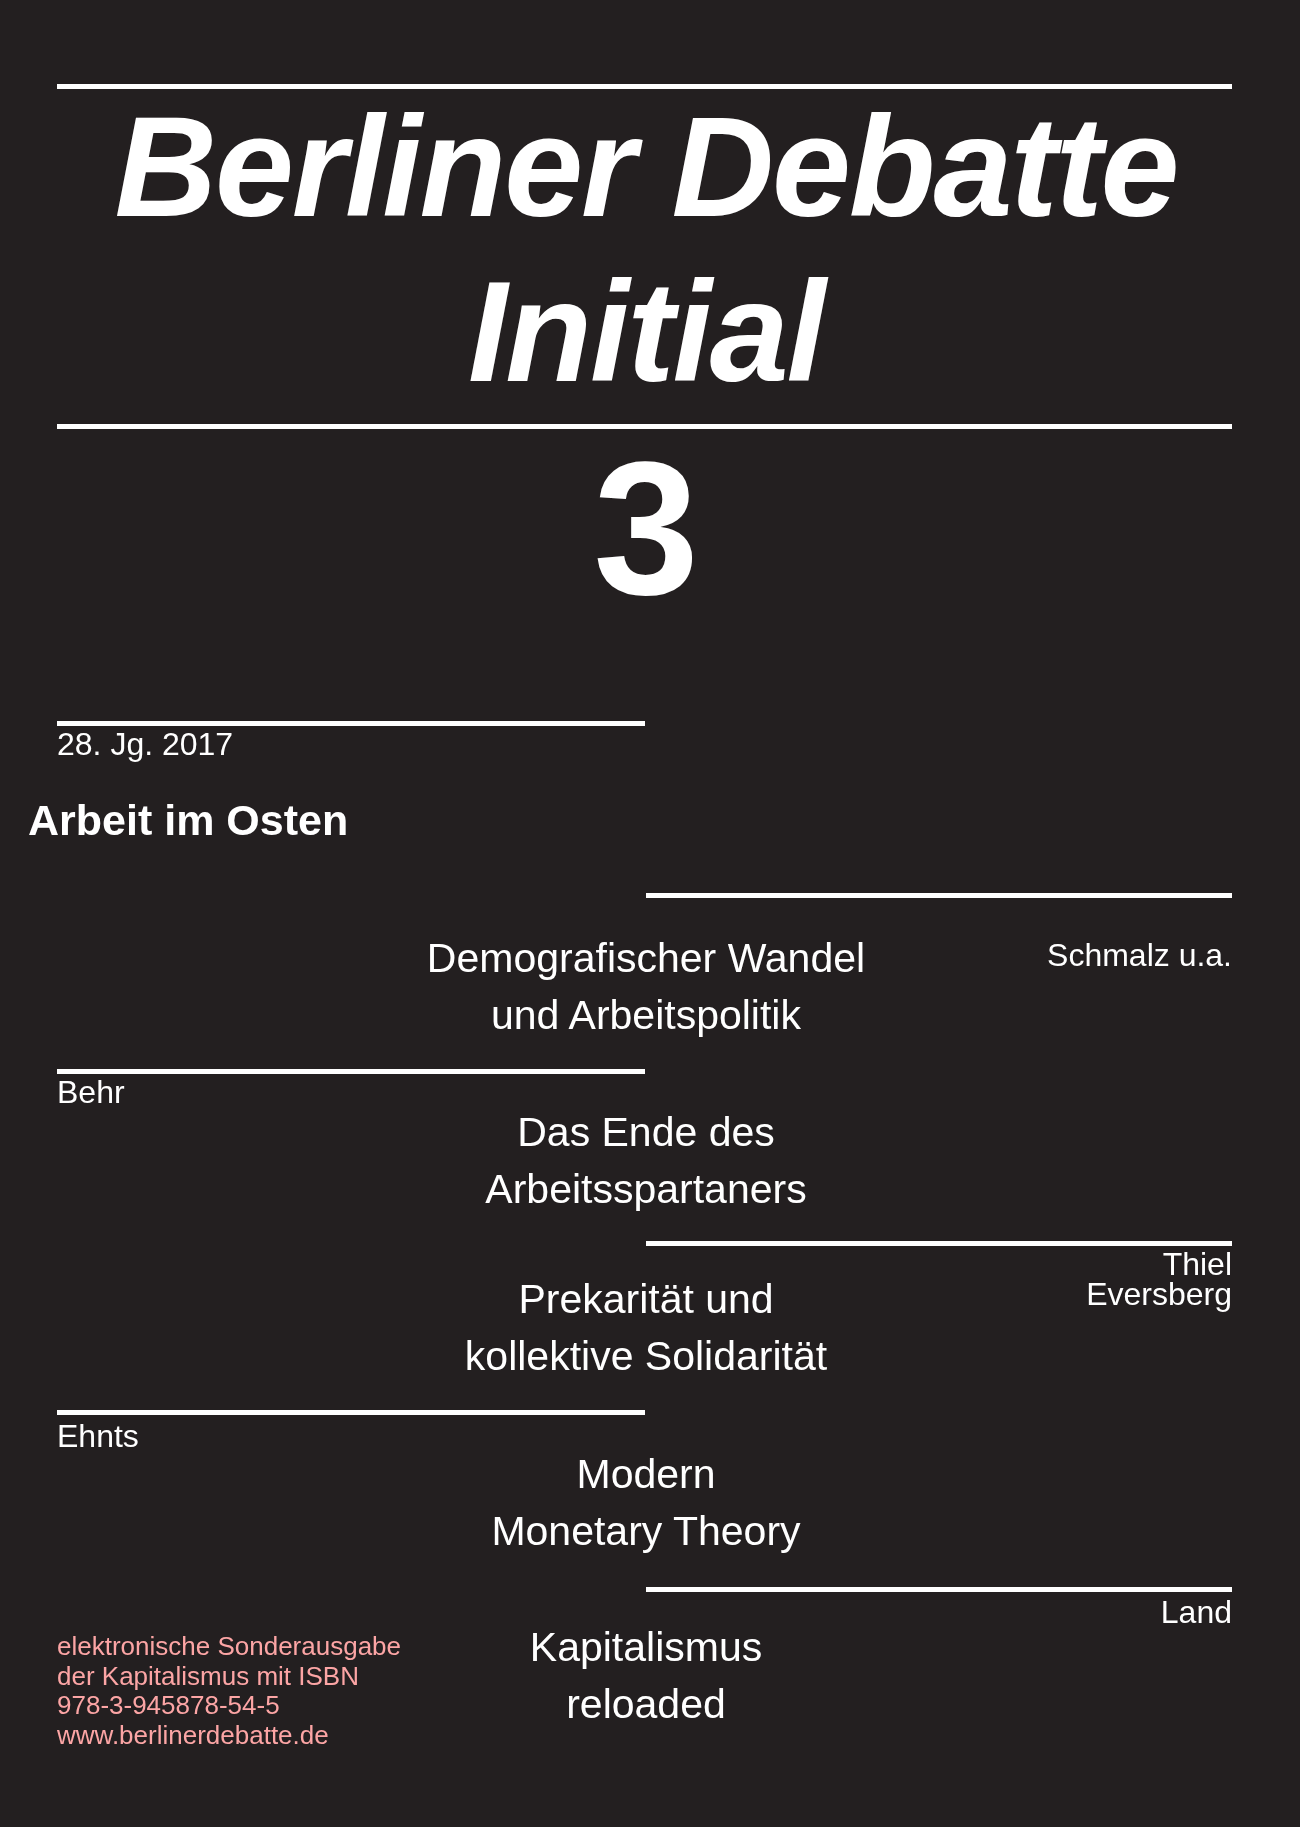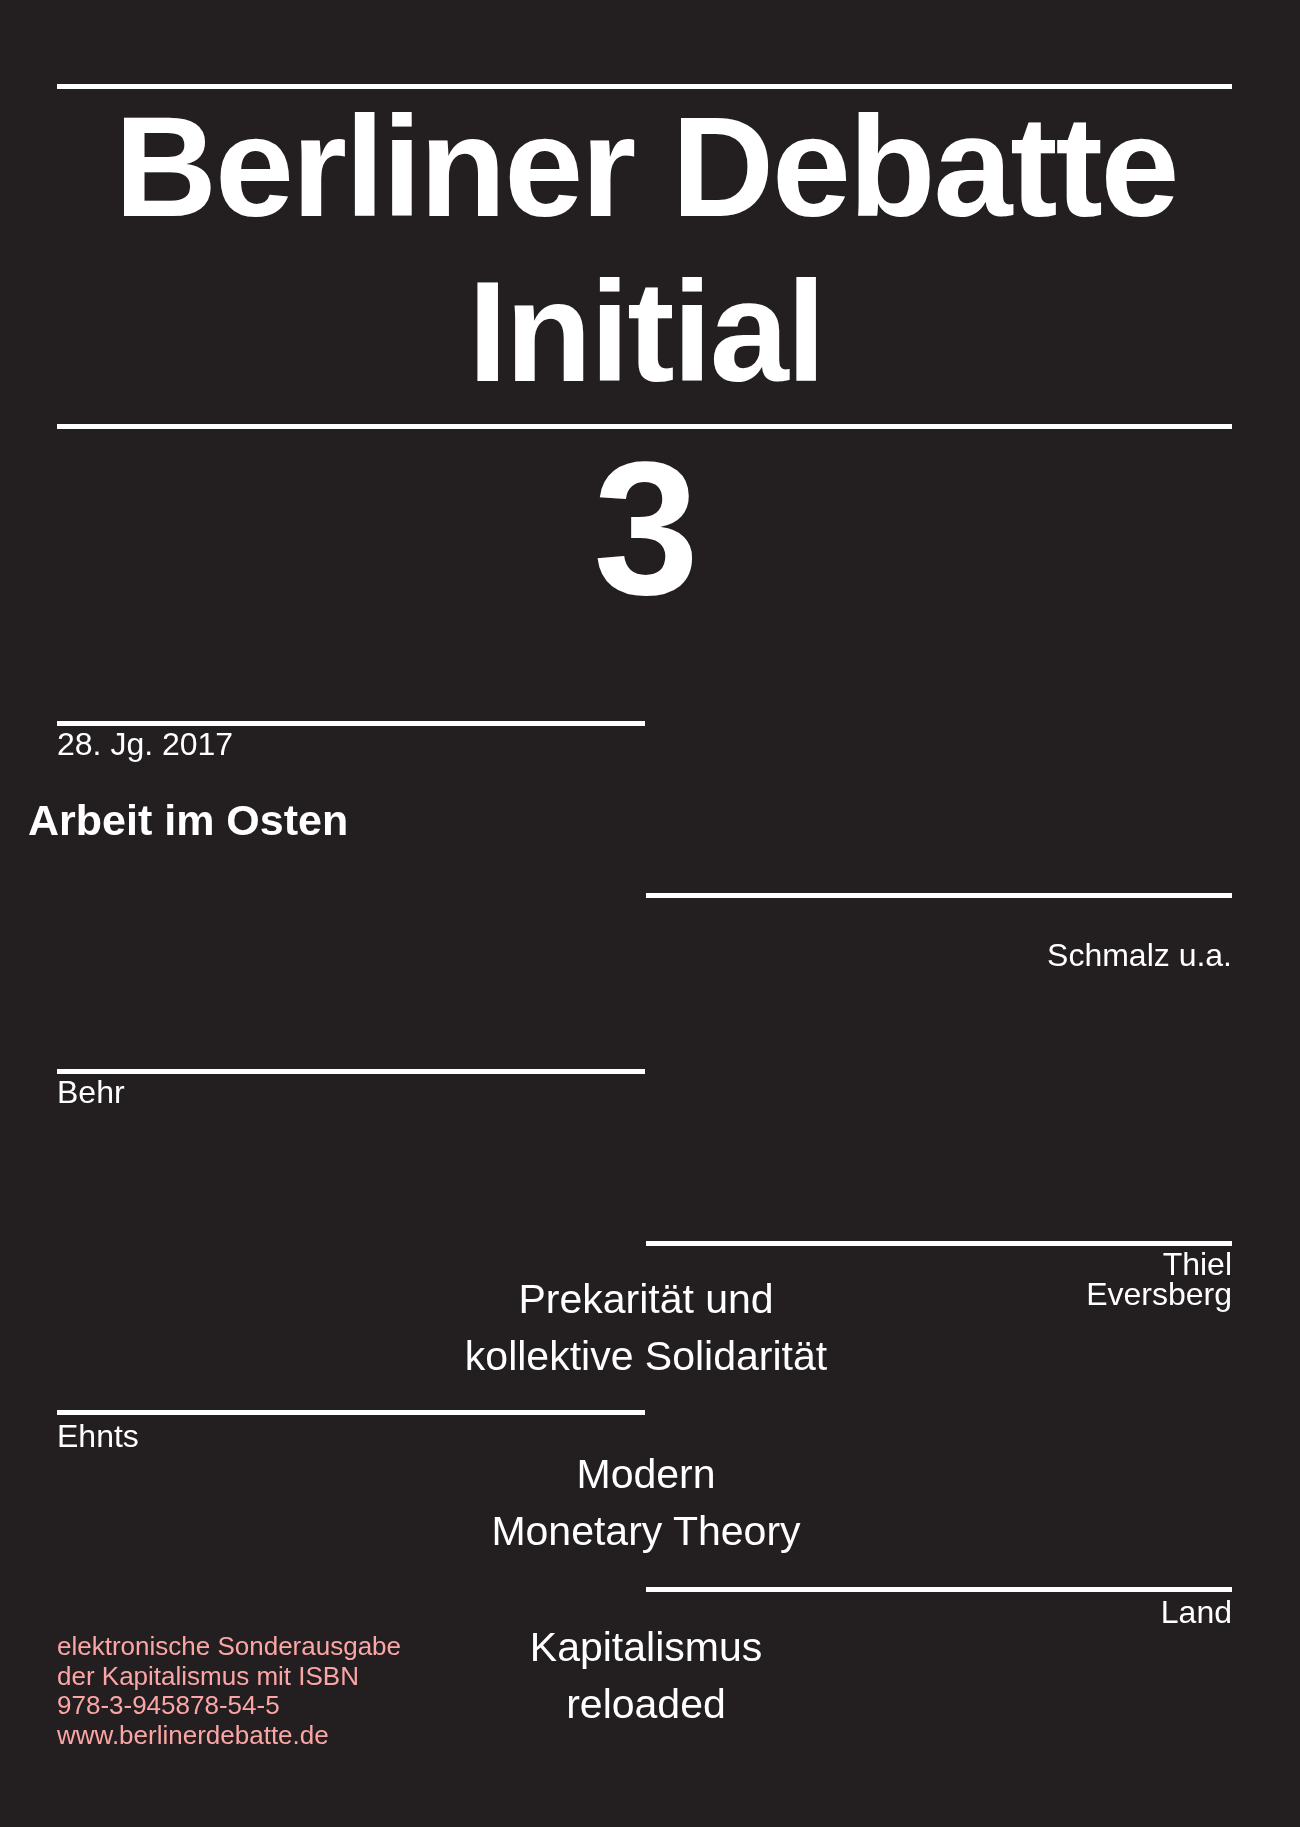--- a/index.html
+++ b/index.html
@@ -31,21 +31,21 @@
     left: 0;
     width: 1292px;
     margin: 0;
     text-align: center;
     font-size: 142px;
     line-height: 165px;
     font-weight: bold;
     letter-spacing: -0.015em;
     color: #ffffff;
   }
-  .masthead span { display: block; }
+  .masthead span { display: block; font-style: italic; }
 
   .issue-number {
     position: absolute;
     top: 433px;
     left: 0;
     width: 1292px;
     text-align: center;
     font-size: 190px;
     line-height: 1;
     font-weight: bold;
@@ -113,24 +113,32 @@
 
   <div class="rule rule-left" style="top:721px"></div>
   <div class="small-label label-left" style="top:729px">28. Jg. 2017</div>
 
   <div class="theme-title">Arbeit im Osten</div>
 
   <div class="rule rule-right" style="top:893px"></div>
   <div class="small-label label-right" style="top:940px">
     <span>Schmalz u.a.</span>
   </div>
+  <div class="sec-title" style="top:930px">
+    <span>Demografischer Wandel</span>
+    <span>und Arbeitspolitik</span>
+  </div>
 
   <div class="rule rule-left" style="top:1069px"></div>
   <div class="small-label label-left" style="top:1077px">
     <span>Behr</span>
+  </div>
+  <div class="sec-title" style="top:1104px">
+    <span>Das Ende des</span>
+    <span>Arbeitsspartaners</span>
   </div>
 
   <div class="rule rule-right" style="top:1241px"></div>
   <div class="small-label label-right" style="top:1249px">
     <span style="display:block">Thiel</span>
     <span style="display:block">Eversberg</span>
   </div>
   <div class="sec-title" style="top:1271px">
     <span>Prekarität und</span>
     <span>kollektive Solidarität</span>

